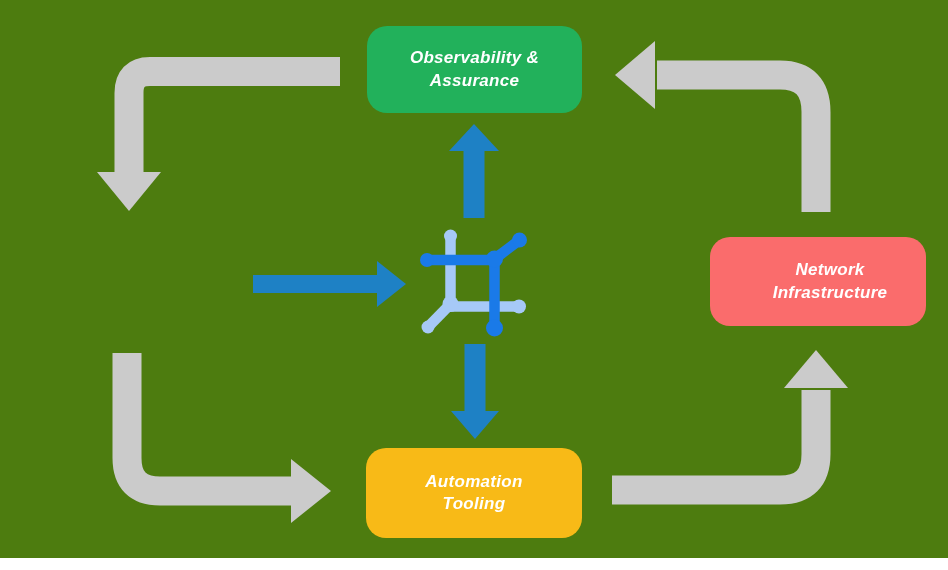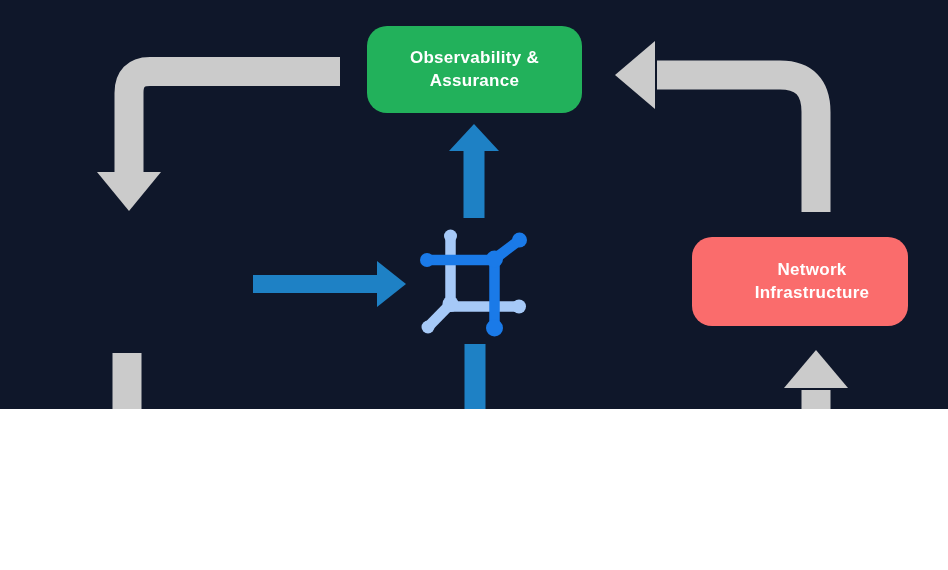--- a/index.html
+++ b/index.html
@@ -4,23 +4,24 @@
 <style>
   html, body {
     margin: 0;
     padding: 0;
     background: #ffffff;
     font-family: "Liberation Sans", "DejaVu Sans", sans-serif;
   }
   .canvas {
     position: relative;
     width: 948px;
-    height: 409px;
+    height: 558px;
     overflow: hidden;
-    background: #0f172a;
+    background: #4d7c0f;
+    font-style: italic;
   }
   .layer {
     position: absolute;
     left: 0;
     top: 0;
   }
   .node {
     position: absolute;
     display: flex;
     align-items: center;
@@ -33,21 +34,21 @@
     max-width: 152px;
     text-align: center;
     color: #ffffff;
     font-size: 17px;
     font-weight: 700;
     line-height: 1.32;
     letter-spacing: 0.3px;
   }
   .node-observability { left: 367px; top: 26px;  width: 215px; height: 87px; }
   .node-operations    { left: 22px;  top: 236px; width: 218px; height: 89px; }
-  .node-infrastructure{ left: 692px; top: 237px; width: 216px; height: 89px; padding-left: 24px; }
+  .node-infrastructure{ left: 710px; top: 237px; width: 216px; height: 89px; padding-left: 24px; }
   .node-automation    { left: 366px; top: 448px; width: 216px; height: 90px; }
 </style>
 </head>
 <body>
 
 <div class="canvas">
 
   <svg class="layer" width="948" height="570" viewBox="0 0 948 570">
 
     <path d="M340,71.5 H150 Q129,71.5 129,93 V176" fill="none" stroke-width="29" stroke="#CBCBCB"></path>
@@ -93,14 +94,17 @@
 
   <div class="node node-observability" style="background-color: rgb(34, 177, 91);">
     <span class="node-label">Observability &amp; Assurance</span>
   </div>
 
 
   <div class="node node-infrastructure" style="background-color: rgb(250, 108, 108);">
     <span class="node-label">Network Infrastructure</span>
   </div>
 
+  <div class="node node-automation" style="background-color: rgb(248, 186, 23);">
+    <span class="node-label">Automation Tooling</span>
+  </div>
 
 </div>
 
 </body></html>

